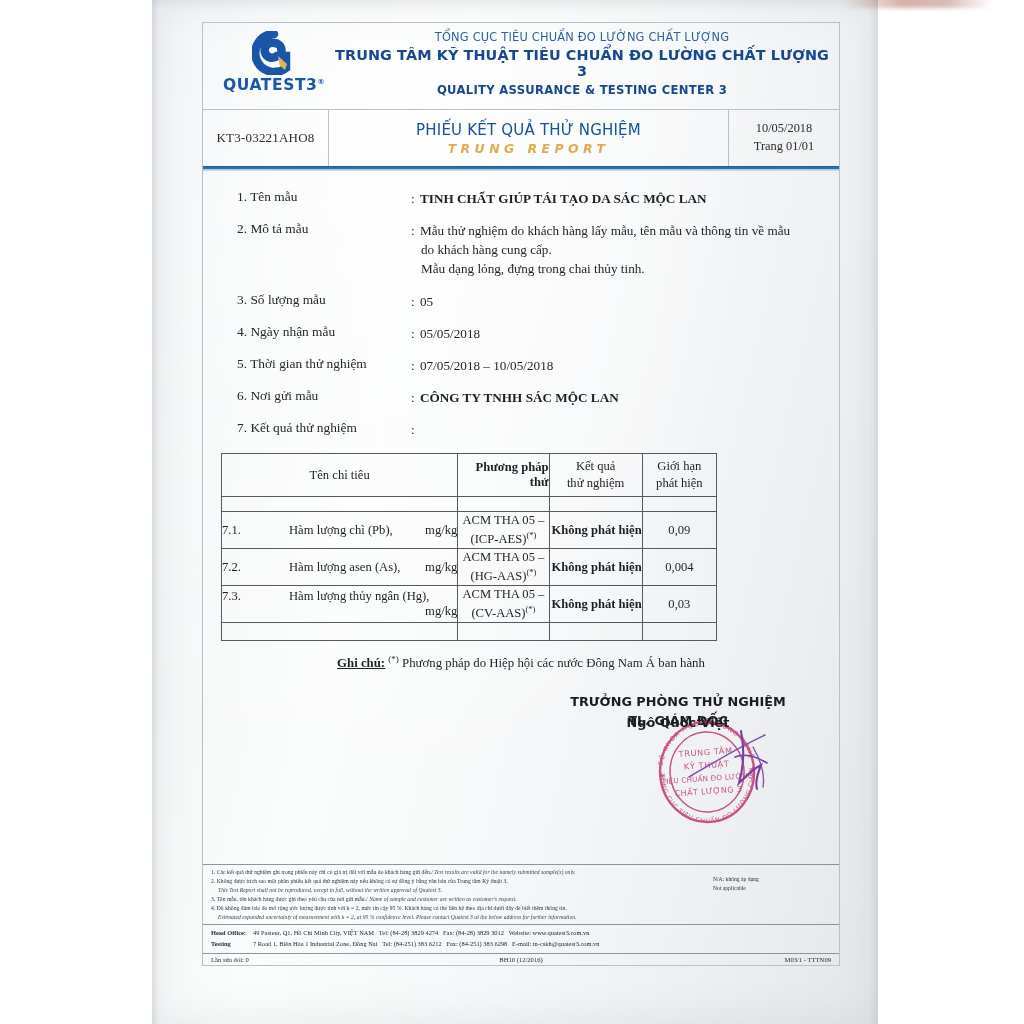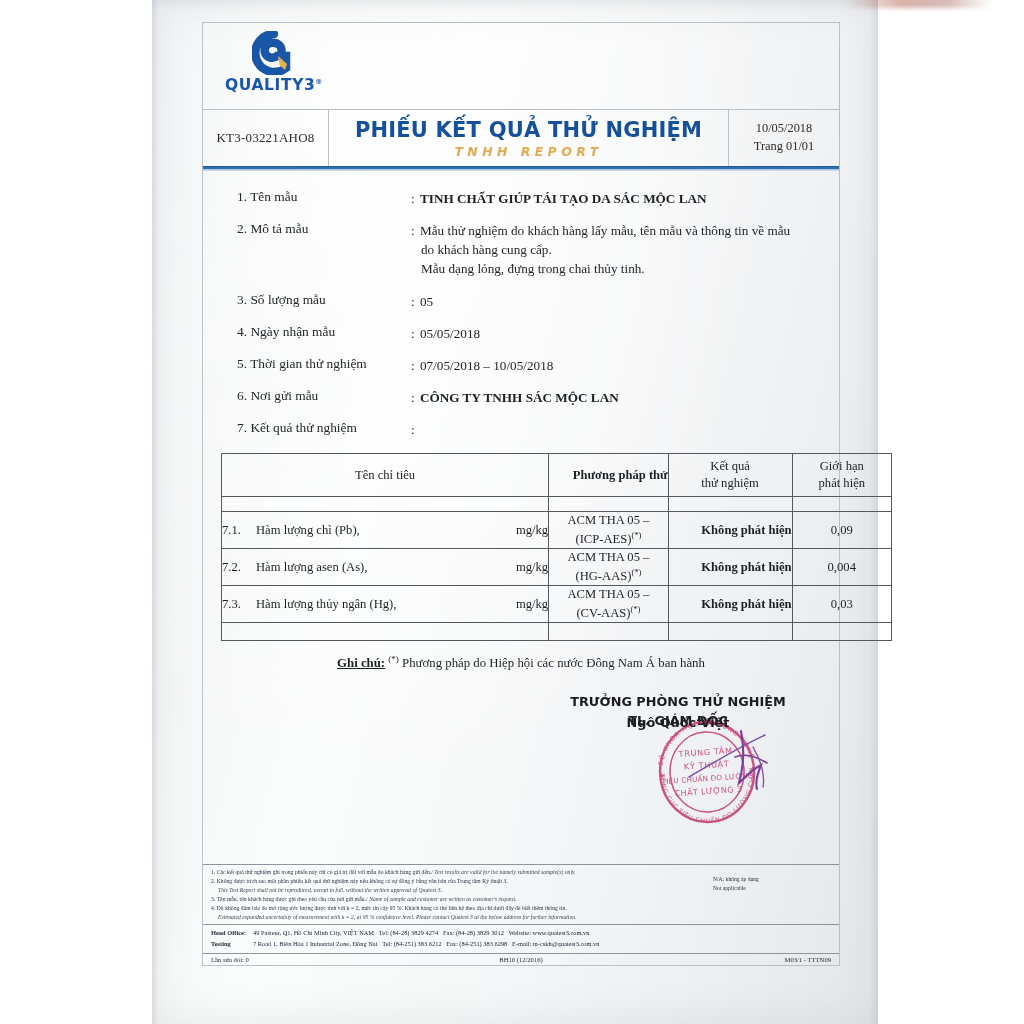--- a/index.html
+++ b/index.html
@@ -47,49 +47,49 @@
            letter-spacing:.1px;margin-top:3px;}
   .h-line3{font-family:"DejaVu Sans",sans-serif;font-weight:bold;font-size:11.6px;color:#16478f;
            letter-spacing:.3px;margin-top:4px;}
 
   
   .tband{position:relative;height:56px;display:flex;align-items:stretch;}
   .tb-left{width:125px;display:flex;align-items:center;justify-content:center;
     border-right:1px solid #b9c0c8;font-size:13px;color:#2b2b2b;letter-spacing:.2px;}
   .tb-mid{flex:1;display:flex;flex-direction:column;align-items:center;justify-content:center;
     border-right:1px solid #b9c0c8;}
-  .tb-title{font-family:"DejaVu Sans",sans-serif;font-weight:bold;font-size:21px;color:#15509c;letter-spacing:.2px;}
+  .tb-title{font-family:"DejaVu Sans",sans-serif;font-weight:normal;font-size:15px;color:#15509c;letter-spacing:.2px;}
   .tb-sub{font-family:"DejaVu Sans",sans-serif;font-style:italic;font-weight:bold;font-size:12.5px;
     color:#e0ab53;letter-spacing:4.4px;margin-top:2px;}
   .tb-right{width:110px;display:flex;flex-direction:column;align-items:center;justify-content:center;
     font-size:12.4px;color:#2b2b2b;line-height:1.45;}
 
   .rule{height:4px;margin:0 0 0 0;background:linear-gradient(180deg,#2f6fae 0%,#2f6fae 45%,#9fc0db 46%,#cfdeea 100%);
         border-top:1px solid #1f5c98;}
 
   
   .body{padding:18px 0 0 0;}
   .frow{display:flex;margin-bottom:13px;}
   .flabel{width:188px;padding-left:34px;box-sizing:border-box;font-size:13.4px;color:#23262a;}
   .fval{flex:1;font-size:13.2px;color:#1d2023;line-height:1.45;padding-right:12px;margin-left:20px;}
   .fval .colon{display:inline-block;width:9px;}
   .b{font-weight:bold;}
   .fval .ln{display:block;}
   .fval .ln.ind{padding-left:10px;}
 
   
-  .tbl{margin:14px 18px 0 18px;border:1px solid #55585c;border-collapse:collapse;width:671px;
+  .tbl{margin:14px 18px 0 18px;border:1px solid #55585c;border-collapse:collapse;width:496px;
        font-size:12.6px;color:#1d2023;}
   .tbl td,.tbl th{border:1px solid #55585c;padding:0;}
   .th-name{width:292px;text-align:center;height:42px;font-weight:normal;}
   .th-meth{width:106px;text-align:right;font-weight:bold;}
   .th-res{width:110px;text-align:center;font-weight:normal;line-height:1.35;}
   .th-lim{width:88px;text-align:center;font-weight:normal;line-height:1.35;}
   .c-name{height:34px;padding:0 8px 0 10px;}
-  .c-name .nm{display:inline-block;}
+  .c-name .nm{display:inline-block;margin-left:33px;}
   .c-name .no{display:inline-block;width:34px;}
   .c-name .unit{float:right;}
   .c-meth{text-align:center;line-height:1.38;padding:3px 2px;}
   .c-meth sup{font-size:8.5px;}
   .c-res{text-align:right;font-weight:bold;}
   .c-lim{text-align:center;}
   .spacer-row td{height:17px;border-left:1px solid #55585c;border-right:1px solid #55585c;
                  border-top:none;border-bottom:1px solid #55585c;}
   .spacer-top td{height:14px;border-bottom:none;border-top:1px solid #55585c;}
 
@@ -140,30 +140,35 @@
 
       <div class="hdr">
         <div class="logo">
           <div class="logo-q">
             <svg width="44" height="44" viewBox="0 0 44 44">
               <path d="M22 3 A19 19 0 1 0 34 37 L34 25 L25 25 A7.5 7.5 0 1 1 22 12 A7.5 7.5 0 0 1 29.5 19.5 L29.5 25" fill="none" stroke="#1a56a8" stroke-width="8.5" stroke-linecap="round"></path>
               <path d="M26 25 L35 33 L33 39 L27.5 34 Z" fill="#e8b34a"></path>
             </svg>
           </div>
           <div class="logo-word">
-            <span>QUALITY</span><span>3</span><sup>®</sup>
-          </div>
+            <span>QUATEST</span><span>3</span><sup>®</sup>
+          </div>
+        </div>
+        <div class="hdr-txt">
+          <div class="h-line1">TỔNG CỤC TIÊU CHUẨN ĐO LƯỜNG CHẤT LƯỢNG</div>
+          <div class="h-line2">TRUNG TÂM KỸ THUẬT TIÊU CHUẨN ĐO LƯỜNG CHẤT LƯỢNG 3</div>
+          <div class="h-line3">QUALITY ASSURANCE &amp; TESTING CENTER 3</div>
         </div>
       </div>
 
       <div class="tband">
         <div class="tb-left">KT3-03221AHO8</div>
         <div class="tb-mid">
           <div class="tb-title">PHIẾU KẾT QUẢ THỬ NGHIỆM</div>
-          <div class="tb-sub">TNHH REPORT</div>
+          <div class="tb-sub">TRUNG REPORT</div>
         </div>
         <div class="tb-right">
           <div>10/05/2018</div>
           <div>Trang 01/01</div>
         </div>
       </div>
       <div class="rule"></div>
 
       <div class="body">
 

